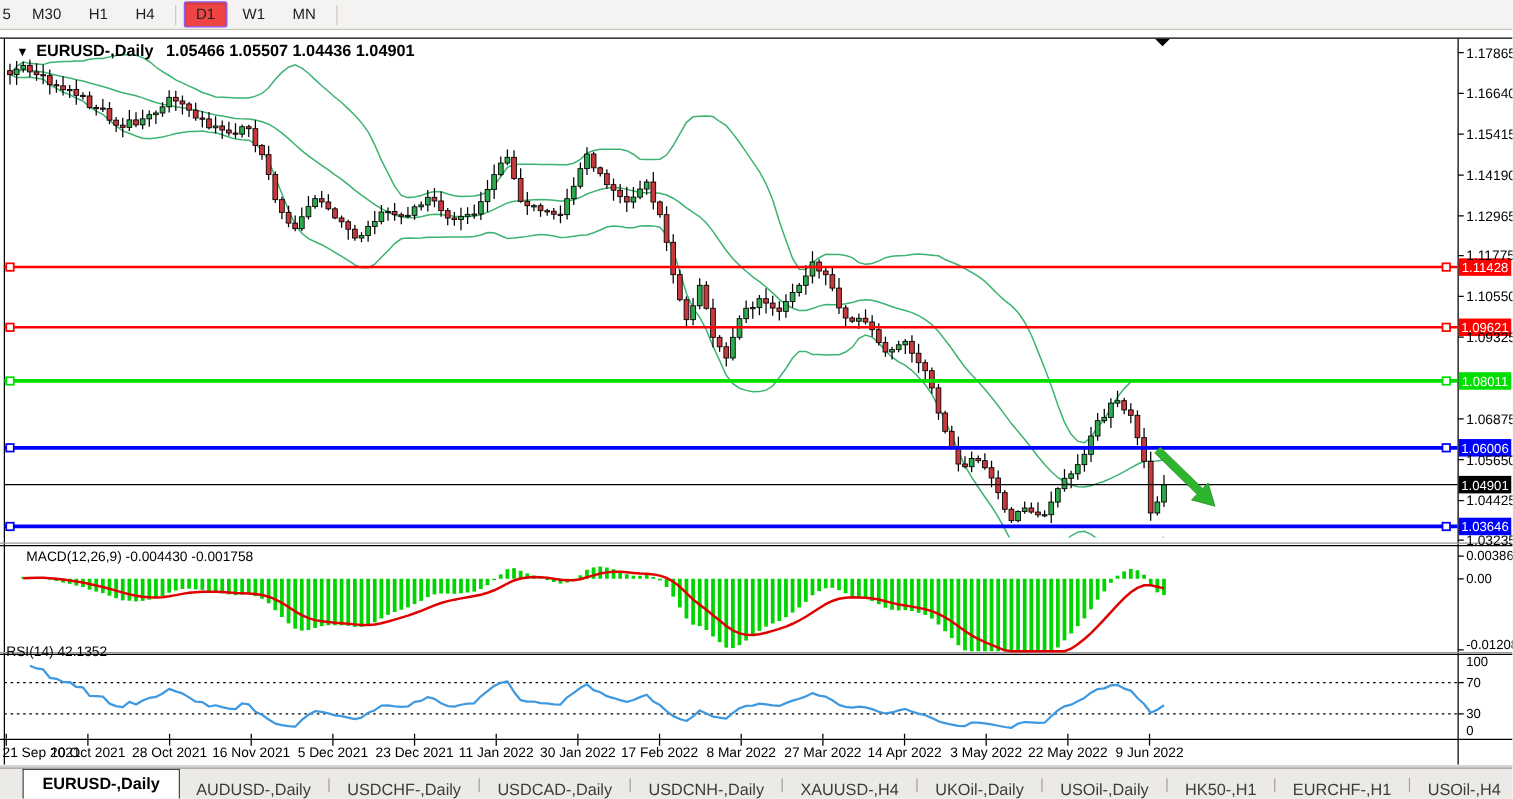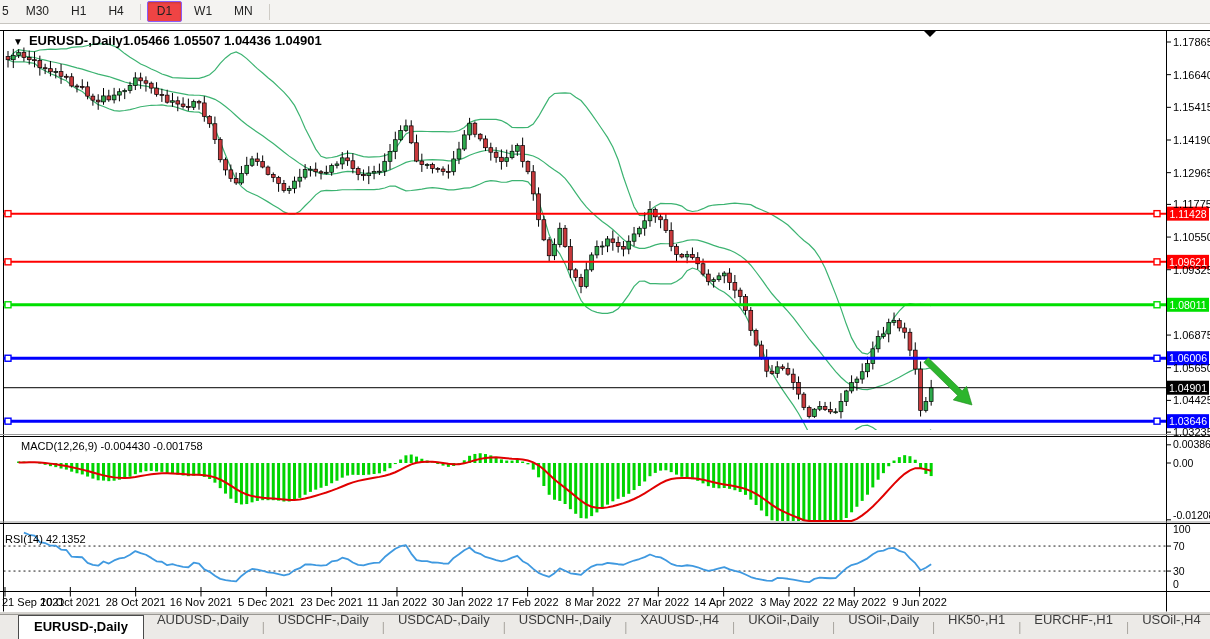--- a/index.html
+++ b/index.html
@@ -21,35 +21,35 @@
   }
   .tf-btn.cut{padding:2px 4px 2px 1px;margin-left:0;}
   .tf-btn.active{background:#ef4444;border:1px solid #8b5cf6;box-shadow:inset 0 1px 2px rgba(0,0,0,.18);}
   .tf-sep{width:1px;height:16px;background:#cfccc6;margin:0 5px;}
   
   #chart-header{
     position:absolute;left:13px;top:33px;z-index:2;
     font-size:13px;font-weight:bold;color:#000;white-space:nowrap;
   }
   #chart-header .tri{font-size:10px;margin-right:6px;font-weight:normal;}
-  #chart-header .vals{margin-left:0;}
+  #chart-header .vals{margin-left:10px;}
   #macd-label,#rsi-label{
     position:absolute;left:5px;z-index:2;font-size:11px;color:#000;white-space:nowrap;
   }
   #macd-label{top:440px;padding-left:16px;}
-  #rsi-label{top:533px;}
+  #rsi-label{top:516px;}
   svg text{font-family:"Liberation Sans",sans-serif;}
   
   #tabbar{
     position:absolute;left:0;top:614px;width:1210px;height:25px;
     background:#eceae7;border-top:1px solid #9a9893;display:flex;align-items:flex-end;
     z-index:3;box-sizing:border-box;
   }
   .sym-tab{
-    font-size:13px;color:#3c3c3c;padding:3px 13px 12px 13px;white-space:nowrap;cursor:default;
+    font-size:13px;color:#3c3c3c;padding:3px 13px 0 13px;white-space:nowrap;cursor:default;
     line-height:15px;
   }
   .sym-tab.active{
     background:#ffffff;border:1px solid #4a4a4a;border-bottom:none;font-weight:bold;color:#000;
     margin-left:18px;padding:3px 15px 5px 15px;
   }
   .tab-sep{color:#a7a49e;font-size:12px;padding-bottom:5px;}
 </style>
 </head>
 <body>

